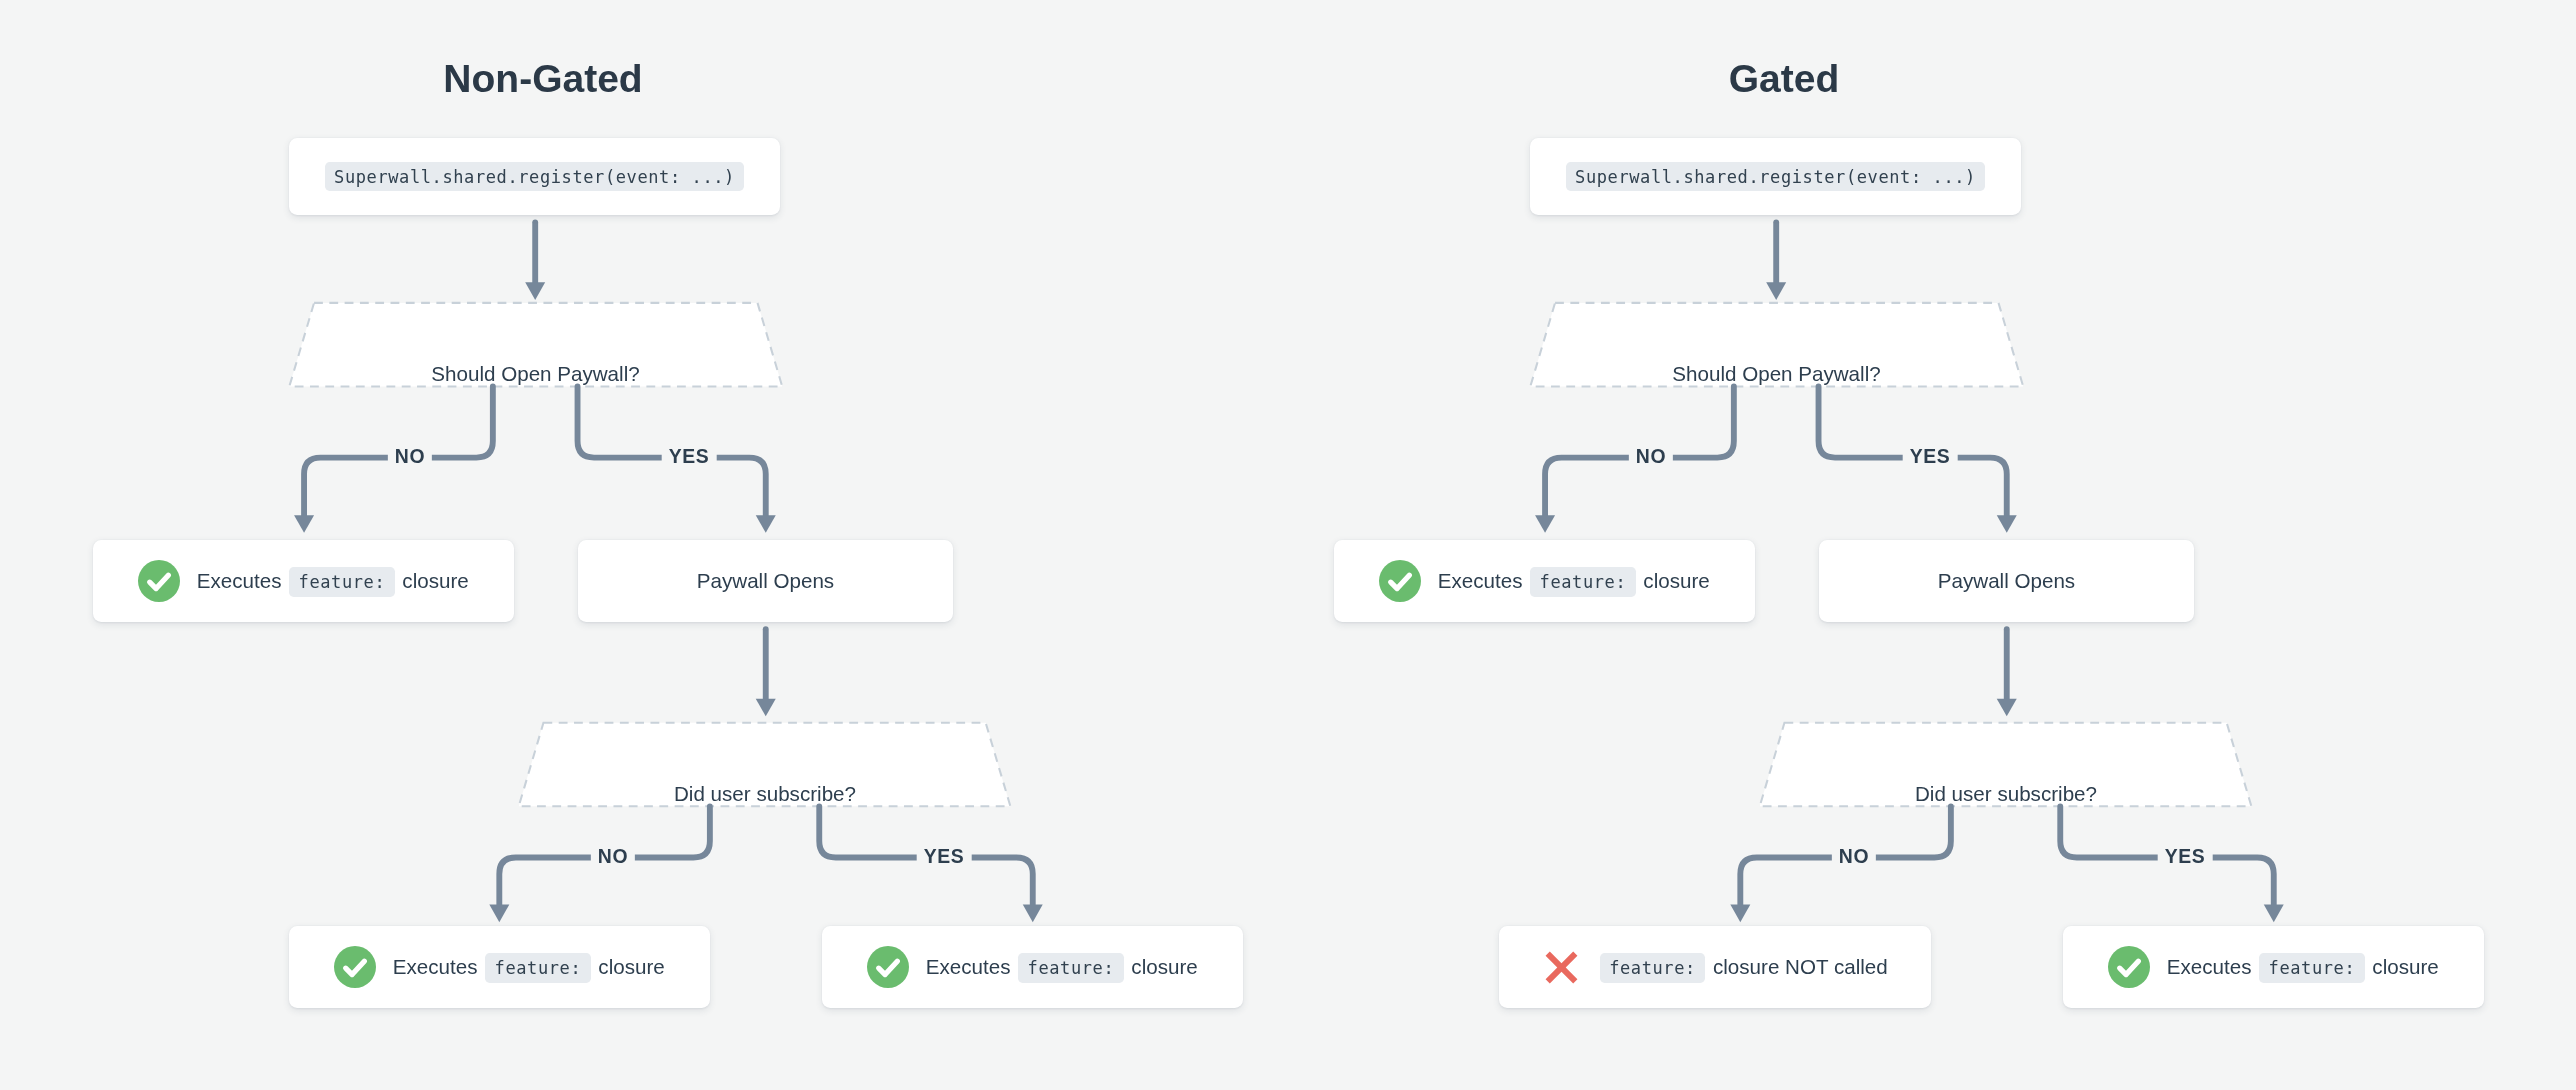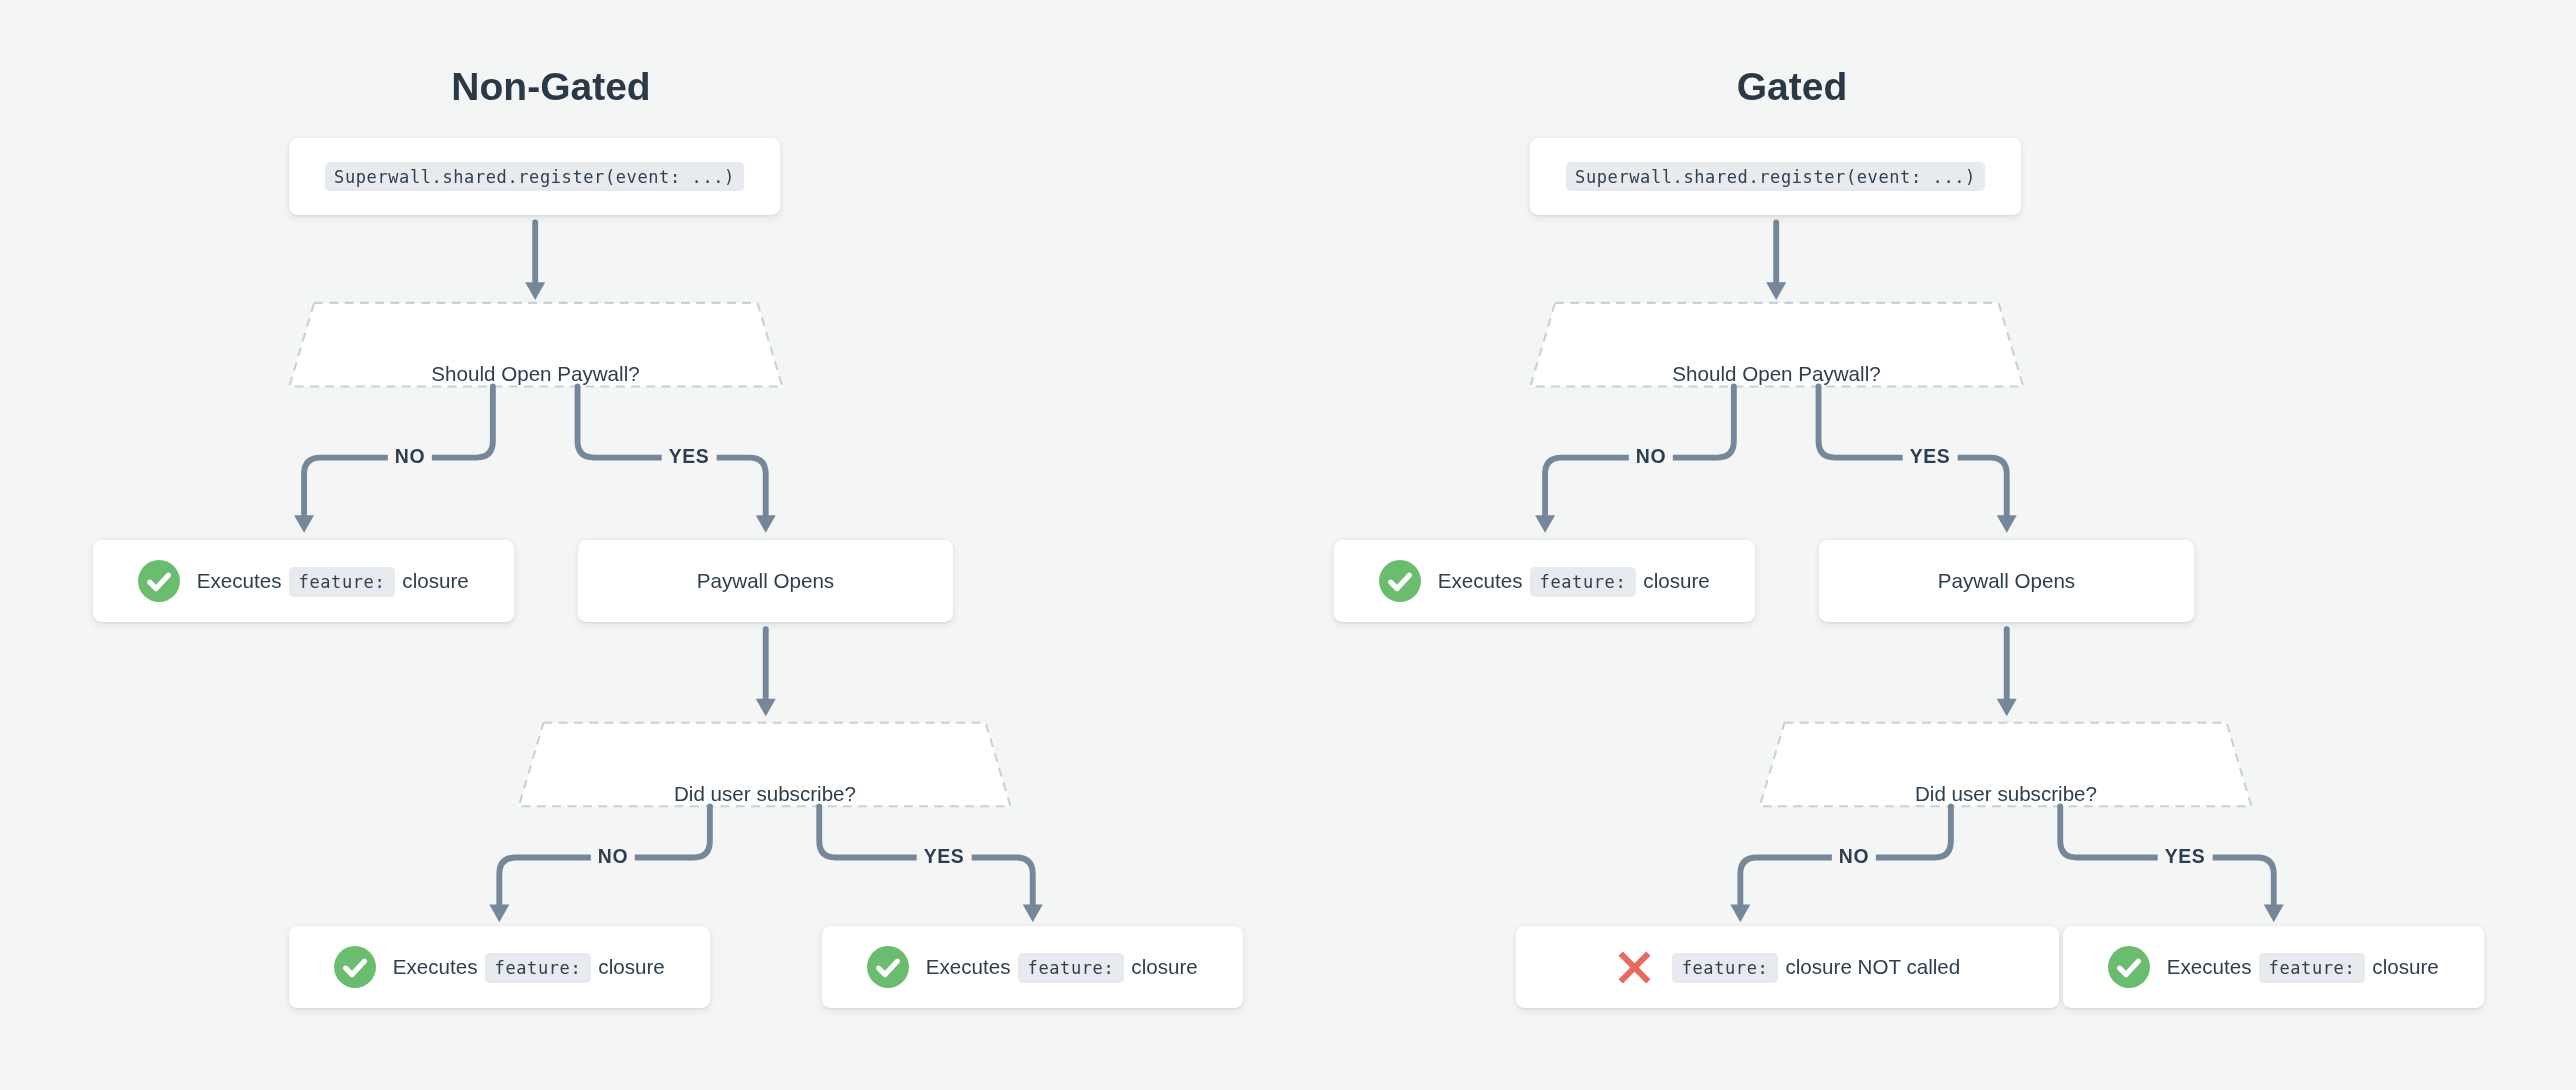--- a/index.html
+++ b/index.html
@@ -5,21 +5,21 @@
   html,body{margin:0;padding:0;background:#f4f5f5;}
   .canvas{
     position:relative;width:2576px;height:1091px;overflow:hidden;
     background:#f4f5f5;
     font-family:"Liberation Sans","DejaVu Sans",sans-serif;
     color:#2d3e4e;
   }
   .chart{position:absolute;top:0;width:1288px;height:1091px;}
   .chart-title{
     position:absolute;top:49px;left:535px;transform:translateX(-50%);
-    margin:16px;font-size:39px;font-weight:600;color:#2b3947;white-space:nowrap;
+    margin:8px;font-size:39px;font-weight:600;color:#2b3947;white-space:nowrap;
   }
   svg.wires{position:absolute;left:0;top:0;}
   .wire{fill:none;stroke:#76879a;stroke-width:10;stroke-linecap:round;}
   .head{fill:#76879a;stroke:none;}
   .trap{fill:#ffffff;stroke:#c8d1d9;stroke-width:3.5;stroke-dasharray:15 11;}
   .node{
     position:absolute;background:#ffffff;border-radius:8.2px;
     box-shadow:0 2.4px 7px rgba(44,62,80,.10),0 0.6px 1.8px rgba(44,62,80,.07);
     display:flex;align-items:center;justify-content:center;
     font-size:20.6px;font-weight:500;color:#2d3e4e;white-space:nowrap;
@@ -164,21 +164,21 @@
       <span>Paywall Opens</span>
     </div>
 
     <div class="decision-text" style="left:519px;top:723px;width:492px;height:83px">
       <span>Did user subscribe?</span>
     </div>
 
     <span class="branch-label" style="left:597px;top:857px">NO</span>
     <span class="branch-label" style="left:928px;top:857px">YES</span>
 
-    <div class="node result" style="left:275px;top:926px;width:543px;height:82px">
+    <div class="node result" style="left:258px;top:926px;width:432px;height:82px">
       <span class="icon">
         <svg width="39" height="39" viewBox="0 0 24 24">
             <path d="M4.8 2.2 12 9.4 19.2 2.2 21.8 4.8 14.6 12 21.8 19.2 19.2 21.8 12 14.6 4.8 21.8 2.2 19.2 9.4 12 2.2 4.8z" fill="#e9695e"></path>
           </svg>
       </span>
       <span class="rtext"><span></span><code class="chip">feature:</code><span> closure NOT called</span></span>
     </div>
 
     <div class="node result" style="left:822px;top:926px;width:421px;height:82px">
       <span class="icon">

